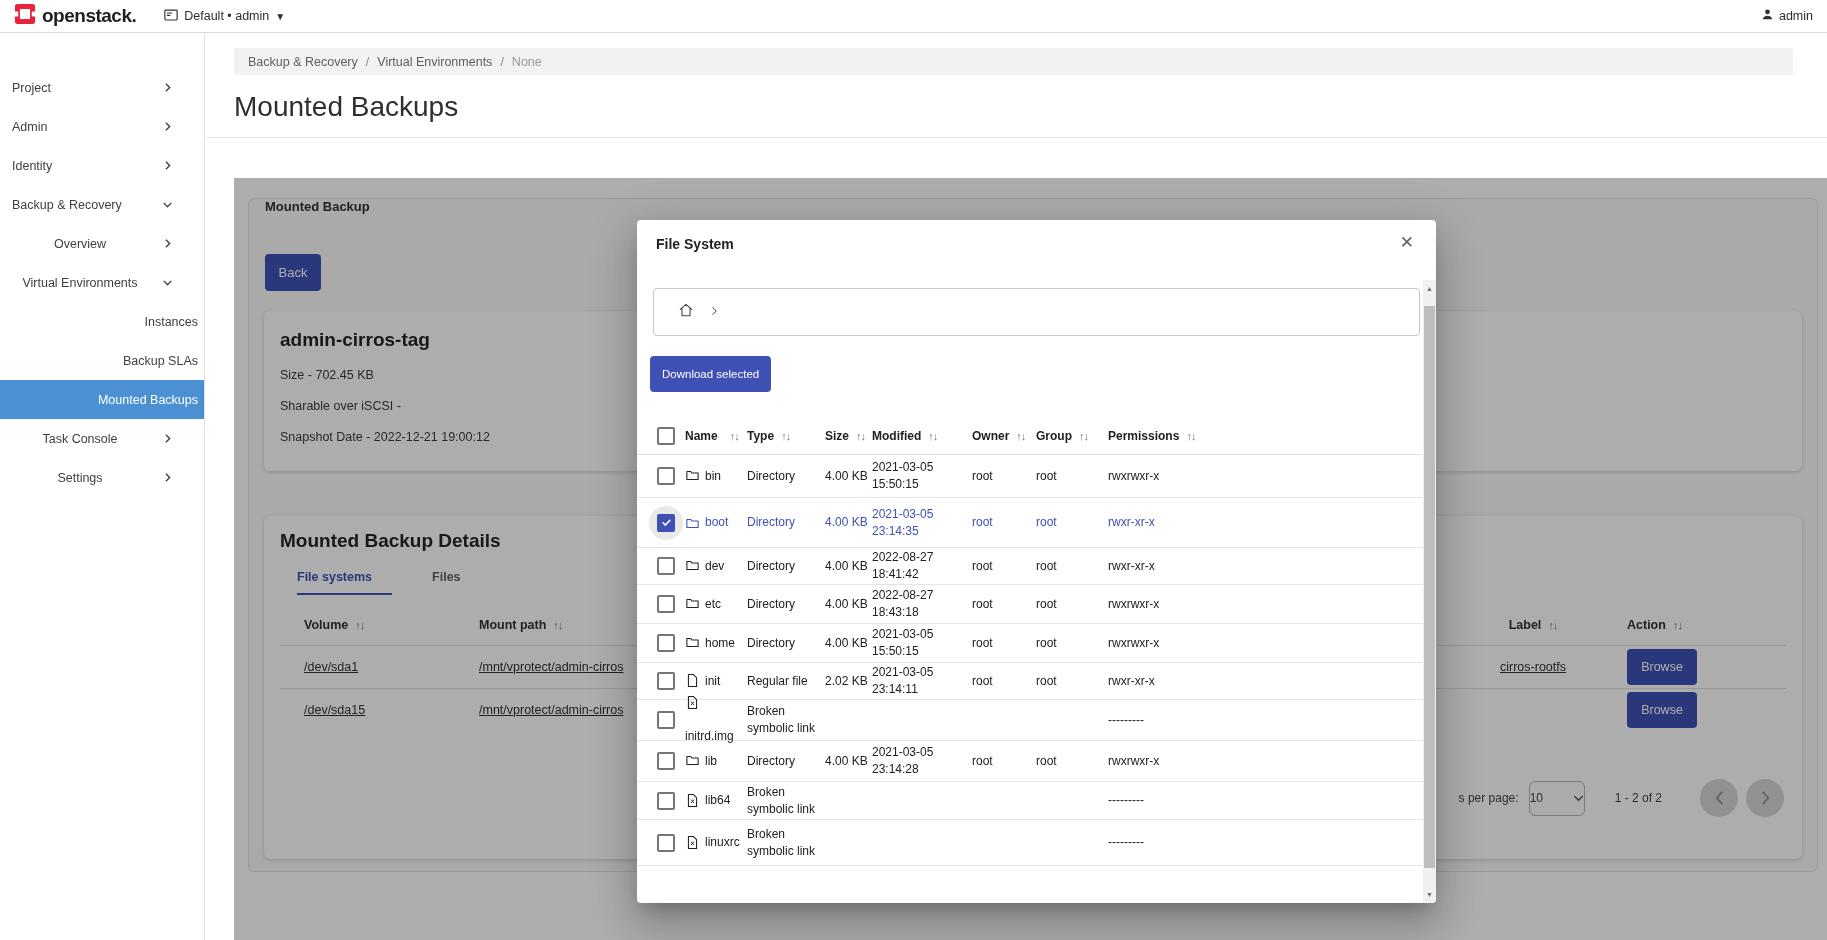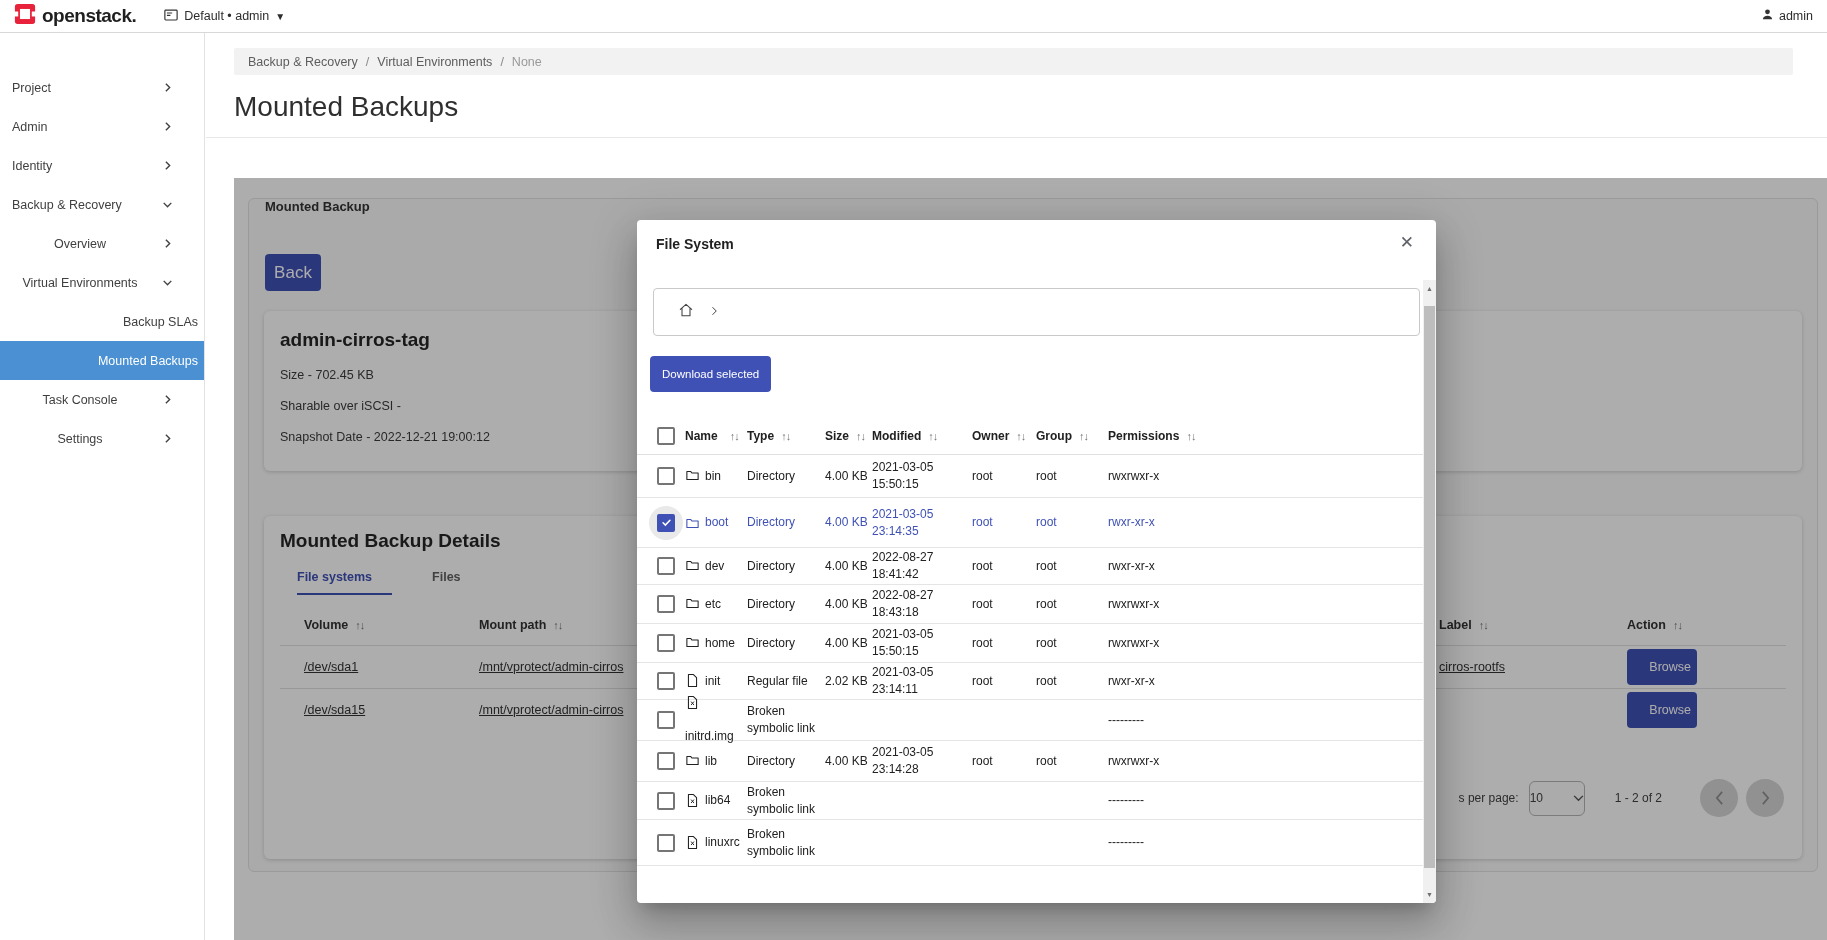--- a/index.html
+++ b/index.html
@@ -32,38 +32,38 @@
   .crumb-sep{margin:0 8px;color:#8a8a8a;}
   .crumb-last{color:#9a9a9a;}
   .page-title{margin:16px 0 0 28px;font-size:28px;font-weight:500;color:#2f2f2f;}
   .title-divider{margin-top:14px;border-bottom:1px solid #e8e8e8;}
   
   .content{position:absolute;left:28px;top:146px;right:0;bottom:0;background:#fff;}
   .dim{position:absolute;left:0;top:0;right:0;bottom:0;background:rgba(0,0,0,0.32);z-index:5;}
   .outer-card{position:absolute;left:14px;top:20px;right:9px;height:674px;background:#fbfbfb;border:1px solid #e4e4e4;border-radius:6px;box-sizing:border-box;}
   .oc-title{position:absolute;left:16px;top:0;font-size:13px;font-weight:600;color:#333;}
   .btn{background:#3f51b5;color:#fff;border:none;border-radius:4px;font-family:"Liberation Sans",sans-serif;cursor:pointer;}
-  .back-btn{position:absolute;left:16px;top:55px;width:56px;height:37px;font-size:17px;}
+  .back-btn{position:absolute;left:16px;top:55px;width:56px;height:37px;font-size:13px;}
   .card{background:#fff;border-radius:6px;box-shadow:0 1px 4px rgba(0,0,0,0.18);position:absolute;left:15px;right:15px;box-sizing:border-box;}
   .info-card{top:112px;height:160px;padding:14px 16px;}
   .info-title{font-size:19px;font-weight:bold;color:#262626;margin-top:4px;}
   .info-line{font-size:12.5px;color:#3c3c3c;margin-top:17px;}
   .details-card{top:317px;height:343px;padding:12px 16px;}
   .det-title{font-size:19px;font-weight:bold;color:#262626;margin-top:2px;}
   .tabs{display:flex;margin:18px 0 0 17px;}
   .tab{font-size:12.5px;font-weight:600;padding:0 18px 9px 0;margin-right:40px;color:#616161;cursor:pointer;text-align:center;}
   .tab.active{color:#3f51b5;border-bottom:2px solid #3f51b5;padding-left:0;padding-right:20px;}
   .det-header,.det-row{display:flex;align-items:center;padding-left:24px;font-size:12.5px;color:#333;box-sizing:border-box;}
   .det-header{height:40px;margin-top:10px;font-weight:600;}
   .det-row{height:43px;border-top:1px solid #e0e0e0;text-decoration:underline;}
   .dcol-vol{width:175px;}
   .dcol-path{width:960px;white-space:nowrap;overflow:hidden;}
-  .dcol-label{width:188px;}
+  .dcol-label{width:188px;text-align:center;}
   .dcol-action{flex:1;}
-  .browse-btn{width:70px;height:36px;font-size:12.5px;text-align:right;}
+  .browse-btn{width:70px;height:36px;font-size:12.5px;}
   .sort{font-size:11px;color:#757575;margin-left:7px;letter-spacing:-1px;}
   .paginator{position:absolute;right:18px;bottom:42px;display:flex;align-items:center;font-size:12px;color:#424242;}
   .pg-label{margin-right:10px;}
   .pg-select{width:54px;height:33px;border:1px solid #b5b5b5;border-radius:6px;display:flex;align-items:center;justify-content:space-between;gap:7px;cursor:pointer;background:#fcfcfc;}
   .pg-range{margin:0 30px 0 30px;}
   .pg-circle{width:38px;height:38px;border-radius:50%;background:#d6d6d6;display:flex;align-items:center;justify-content:center;margin-left:8px;cursor:pointer;}
   
   .modal{position:absolute;left:637px;top:220px;width:799px;height:683px;background:#fff;border-radius:4px;z-index:10;
     box-shadow:0 11px 15px -7px rgba(0,0,0,.2),0 24px 38px 3px rgba(0,0,0,.14),0 9px 46px 8px rgba(0,0,0,.12);overflow:hidden;}
   .m-title{position:absolute;left:19px;top:16px;font-size:14px;font-weight:600;color:#212121;}
@@ -176,20 +176,23 @@
      </div>
     <div class="sb-item lvl2">
        <span>Virtual Environments</span>
       <span class="sb-chev">
         <svg width="13" height="13" viewBox="0 0 24 24">
           <path d="M5 9l7 7 7-7" fill="none" stroke="#424242" stroke-width="2.6"></path>
         </svg>
       </span>
      </div>
     <div class="sb-item lvl3">
+       <span>Instances</span>
+     </div>
+    <div class="sb-item lvl3">
        <span>Backup SLAs</span>
      </div>
     <div class="sb-item lvl3 active">
        <span>Mounted Backups</span>
      </div>
     <div class="sb-item lvl2">
        <span>Task Console</span>
       <span class="sb-chev">
         <svg width="13" height="13" viewBox="0 0 24 24">
           <path d="M9 5l7 7-7 7" fill="none" stroke="#424242" stroke-width="2.6"></path>

